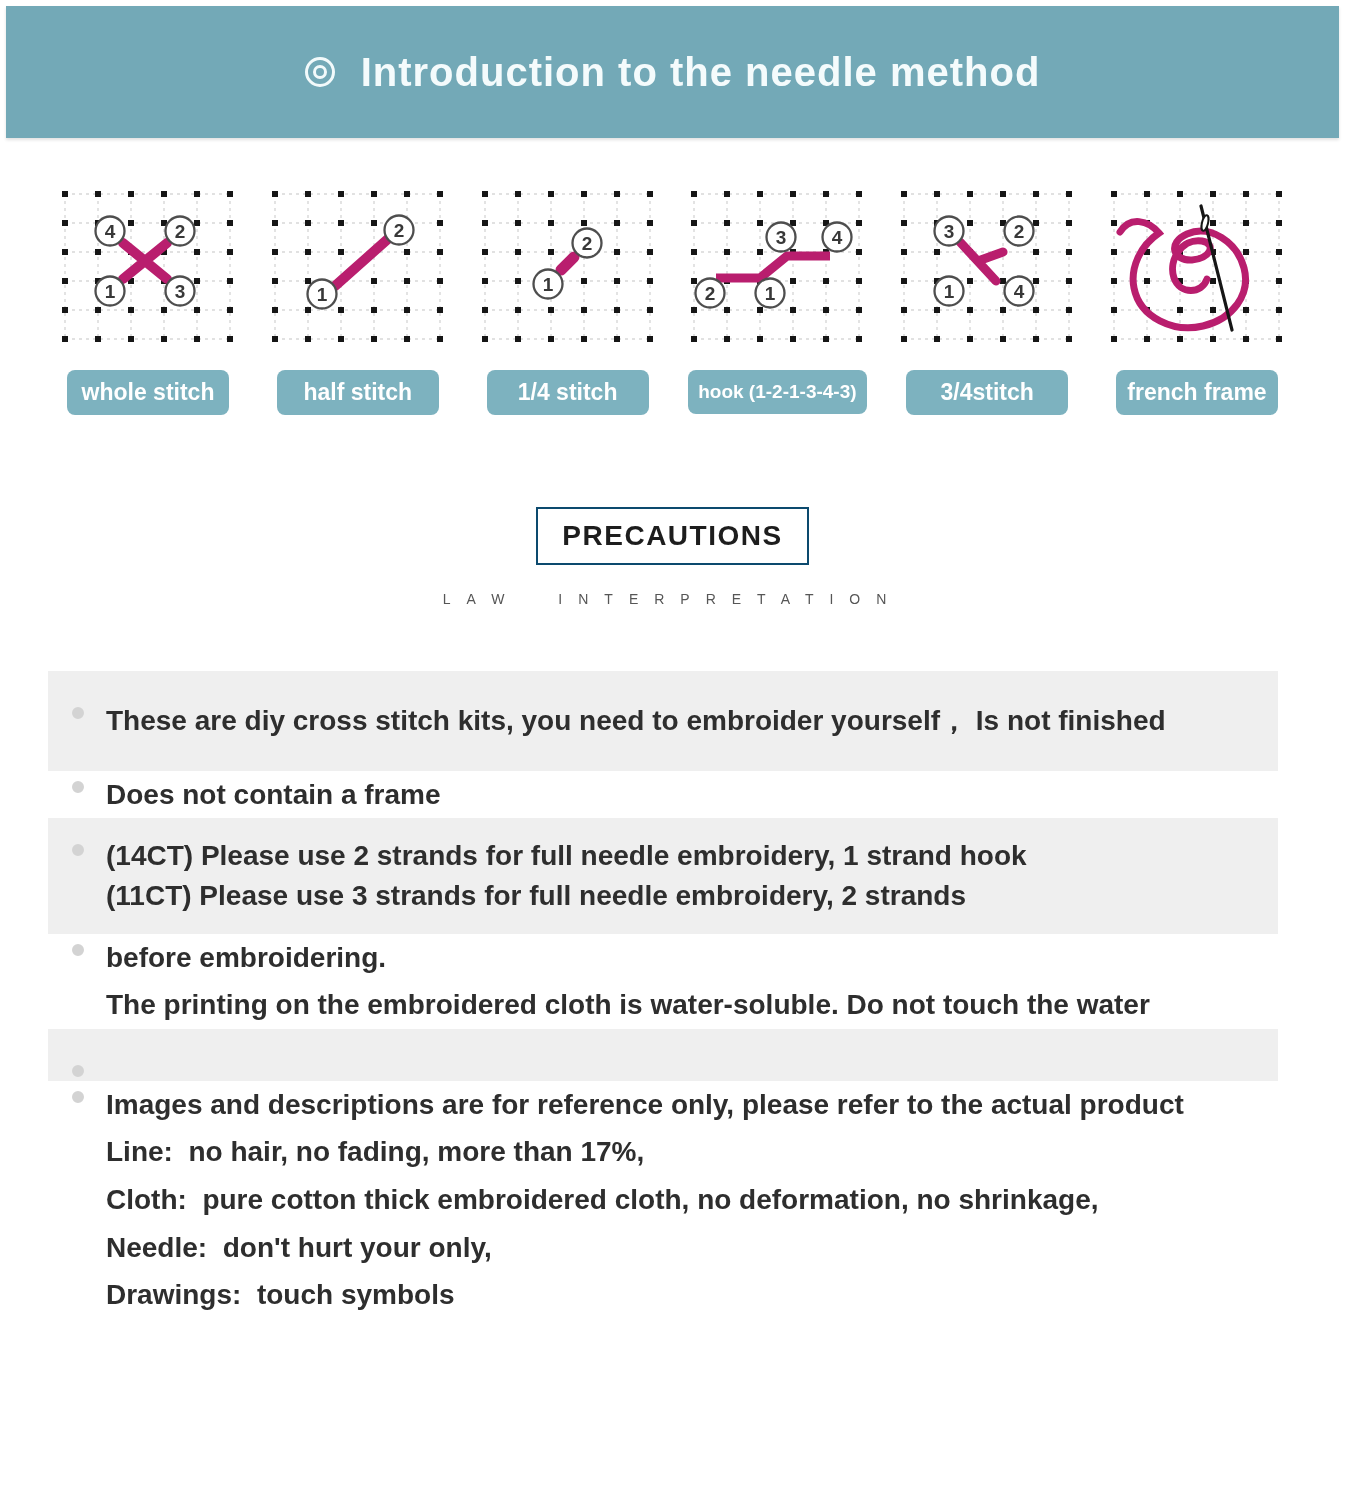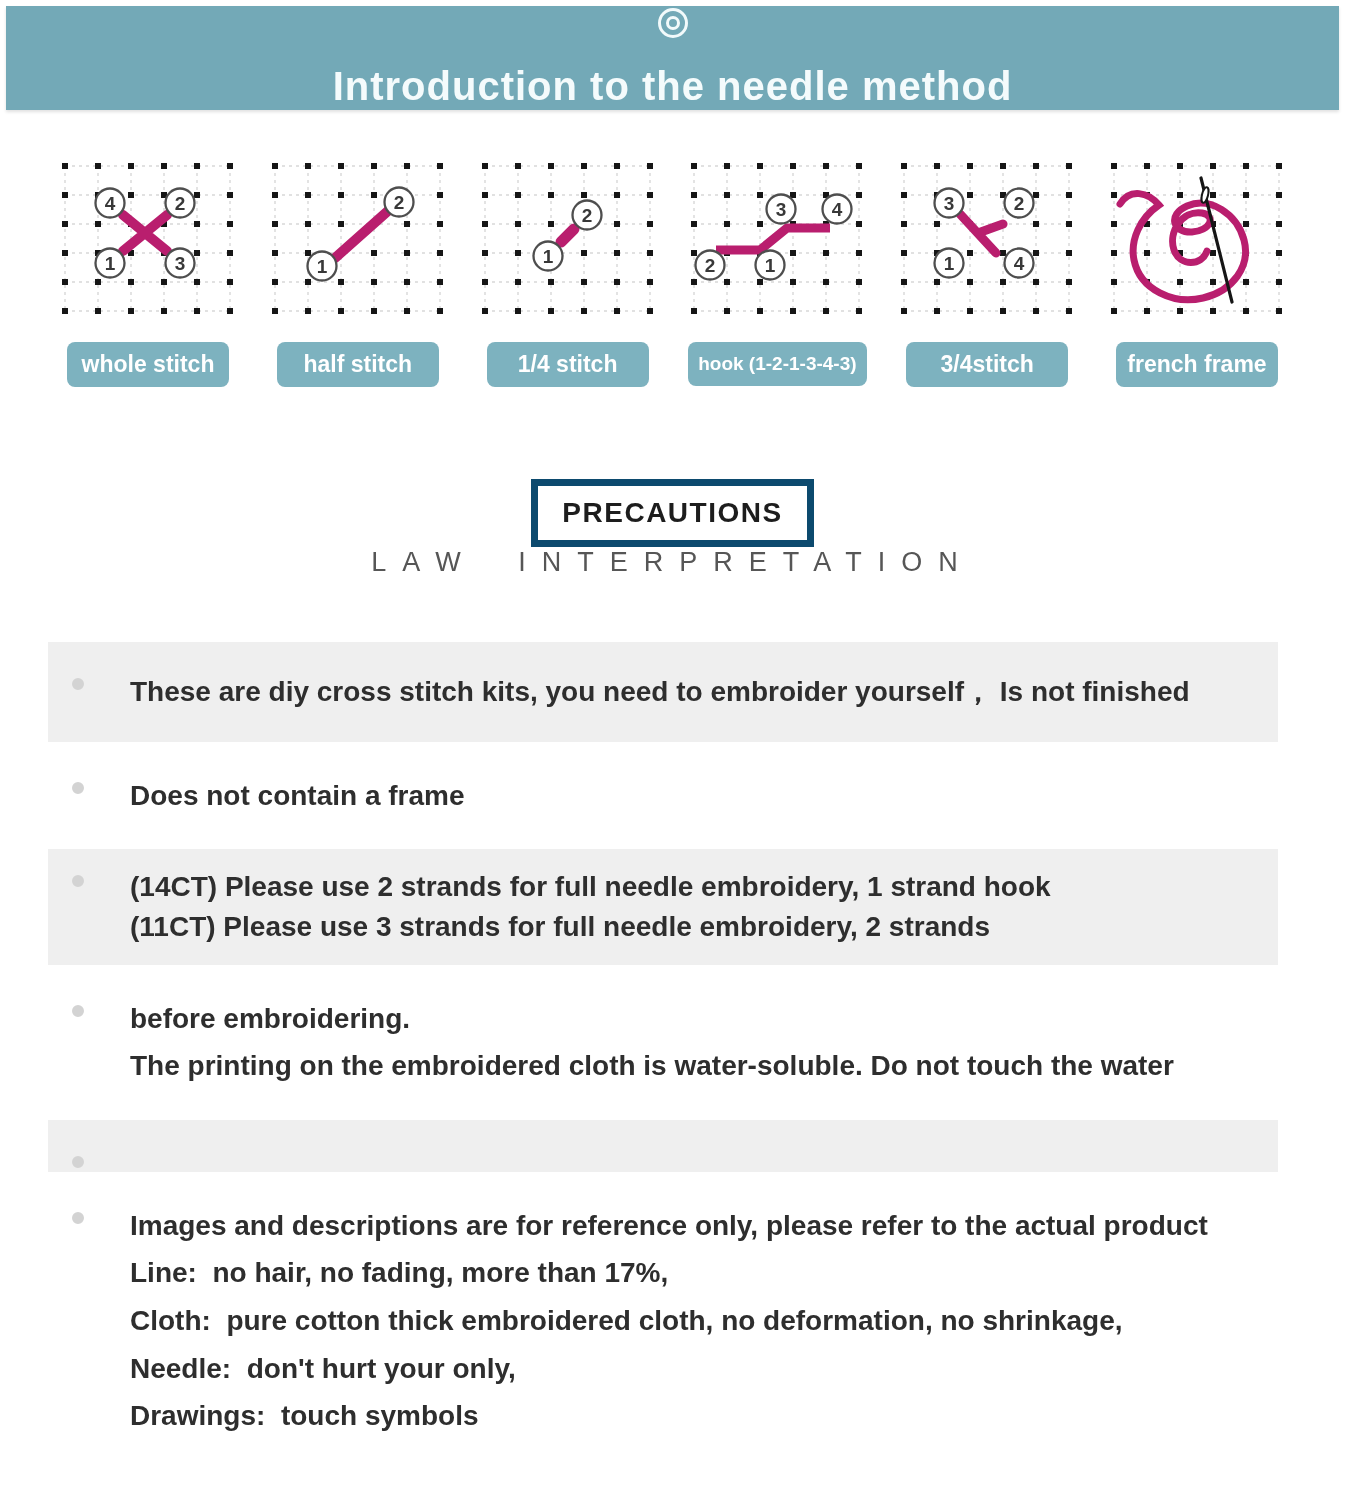--- a/index.html
+++ b/index.html
@@ -11,25 +11,24 @@
   }
   *{margin:0;padding:0;box-sizing:border-box;}
   html,body{background:#fff;}
   body{
     width:1345px;height:1500px;overflow:hidden;
     font-family:"Liberation Sans","DejaVu Sans",sans-serif;
     color:var(--ink);
   }
   
   .header{
-    margin:6px 6px 0 6px;height:104px;
+    margin:6px 6px 0 6px;height:132px;
     background:var(--header-bg);
     display:flex;align-items:center;justify-content:center;gap:26px;
     box-shadow:0 2px 3px rgba(0,0,0,0.12);
-    flex-direction:column;
   }
   .bullseye{
     width:30px;height:30px;border:3px solid #f2fafb;border-radius:50%;
     display:flex;align-items:center;justify-content:center;flex:0 0 auto;
   }
   .bullseye i{display:block;width:14px;height:14px;border:3px solid #f2fafb;border-radius:50%;}
   .header h1{
     color:#f4fbfc;font-size:40px;font-weight:bold;letter-spacing:1px;
   }
   
@@ -49,34 +48,34 @@
   .stitch-tag{
     margin-top:22px;min-width:162px;padding:9px 8px;
     background:var(--accent);border-radius:8px;
     color:#fff;font-size:23px;font-weight:bold;text-align:center;
     white-space:nowrap;
   }
   .stitch-tag.small{font-size:19px;min-width:172px;padding:11px 10px;}
   
   .prec-box{
     margin:92px auto 0 auto;width:fit-content;
-    border:7px solid #0c4a6e;background:#fff;
+    border:2px solid #0c4a6e;background:#fff;
     padding:11px 24px;
   }
   .prec-box h2{font-size:28px;font-weight:bold;color:#1d1d1d;letter-spacing:1.5px;}
   .law{
-    text-align:center;
-    font-size:27px;color:#565656;letter-spacing:16px;word-spacing:18px;
+    margin-top:26px;text-align:center;
+    font-size:14px;color:#565656;letter-spacing:16px;word-spacing:18px;
     white-space:nowrap;
   }
   
   .items{margin:64px 67px 0 48px;}
   .item{
-    position:relative;margin-bottom:30px;
-    padding-left:82px;
+    position:relative;
+    padding-left:58px;
     font-size:28px;font-weight:600;color:var(--ink);
     line-height:1.7;
   }
   .item.highlight{background:var(--stripe);padding-top:26px;padding-bottom:26px;}
   .item.highlight.tight{padding-top:18px;padding-bottom:18px;line-height:1.42;}
   .item .bullet{
     position:absolute;left:24px;width:11px;height:11px;
     border:6px solid #d3d3d3;border-radius:50%;background:#ebebeb;
     top:10px;
   }

